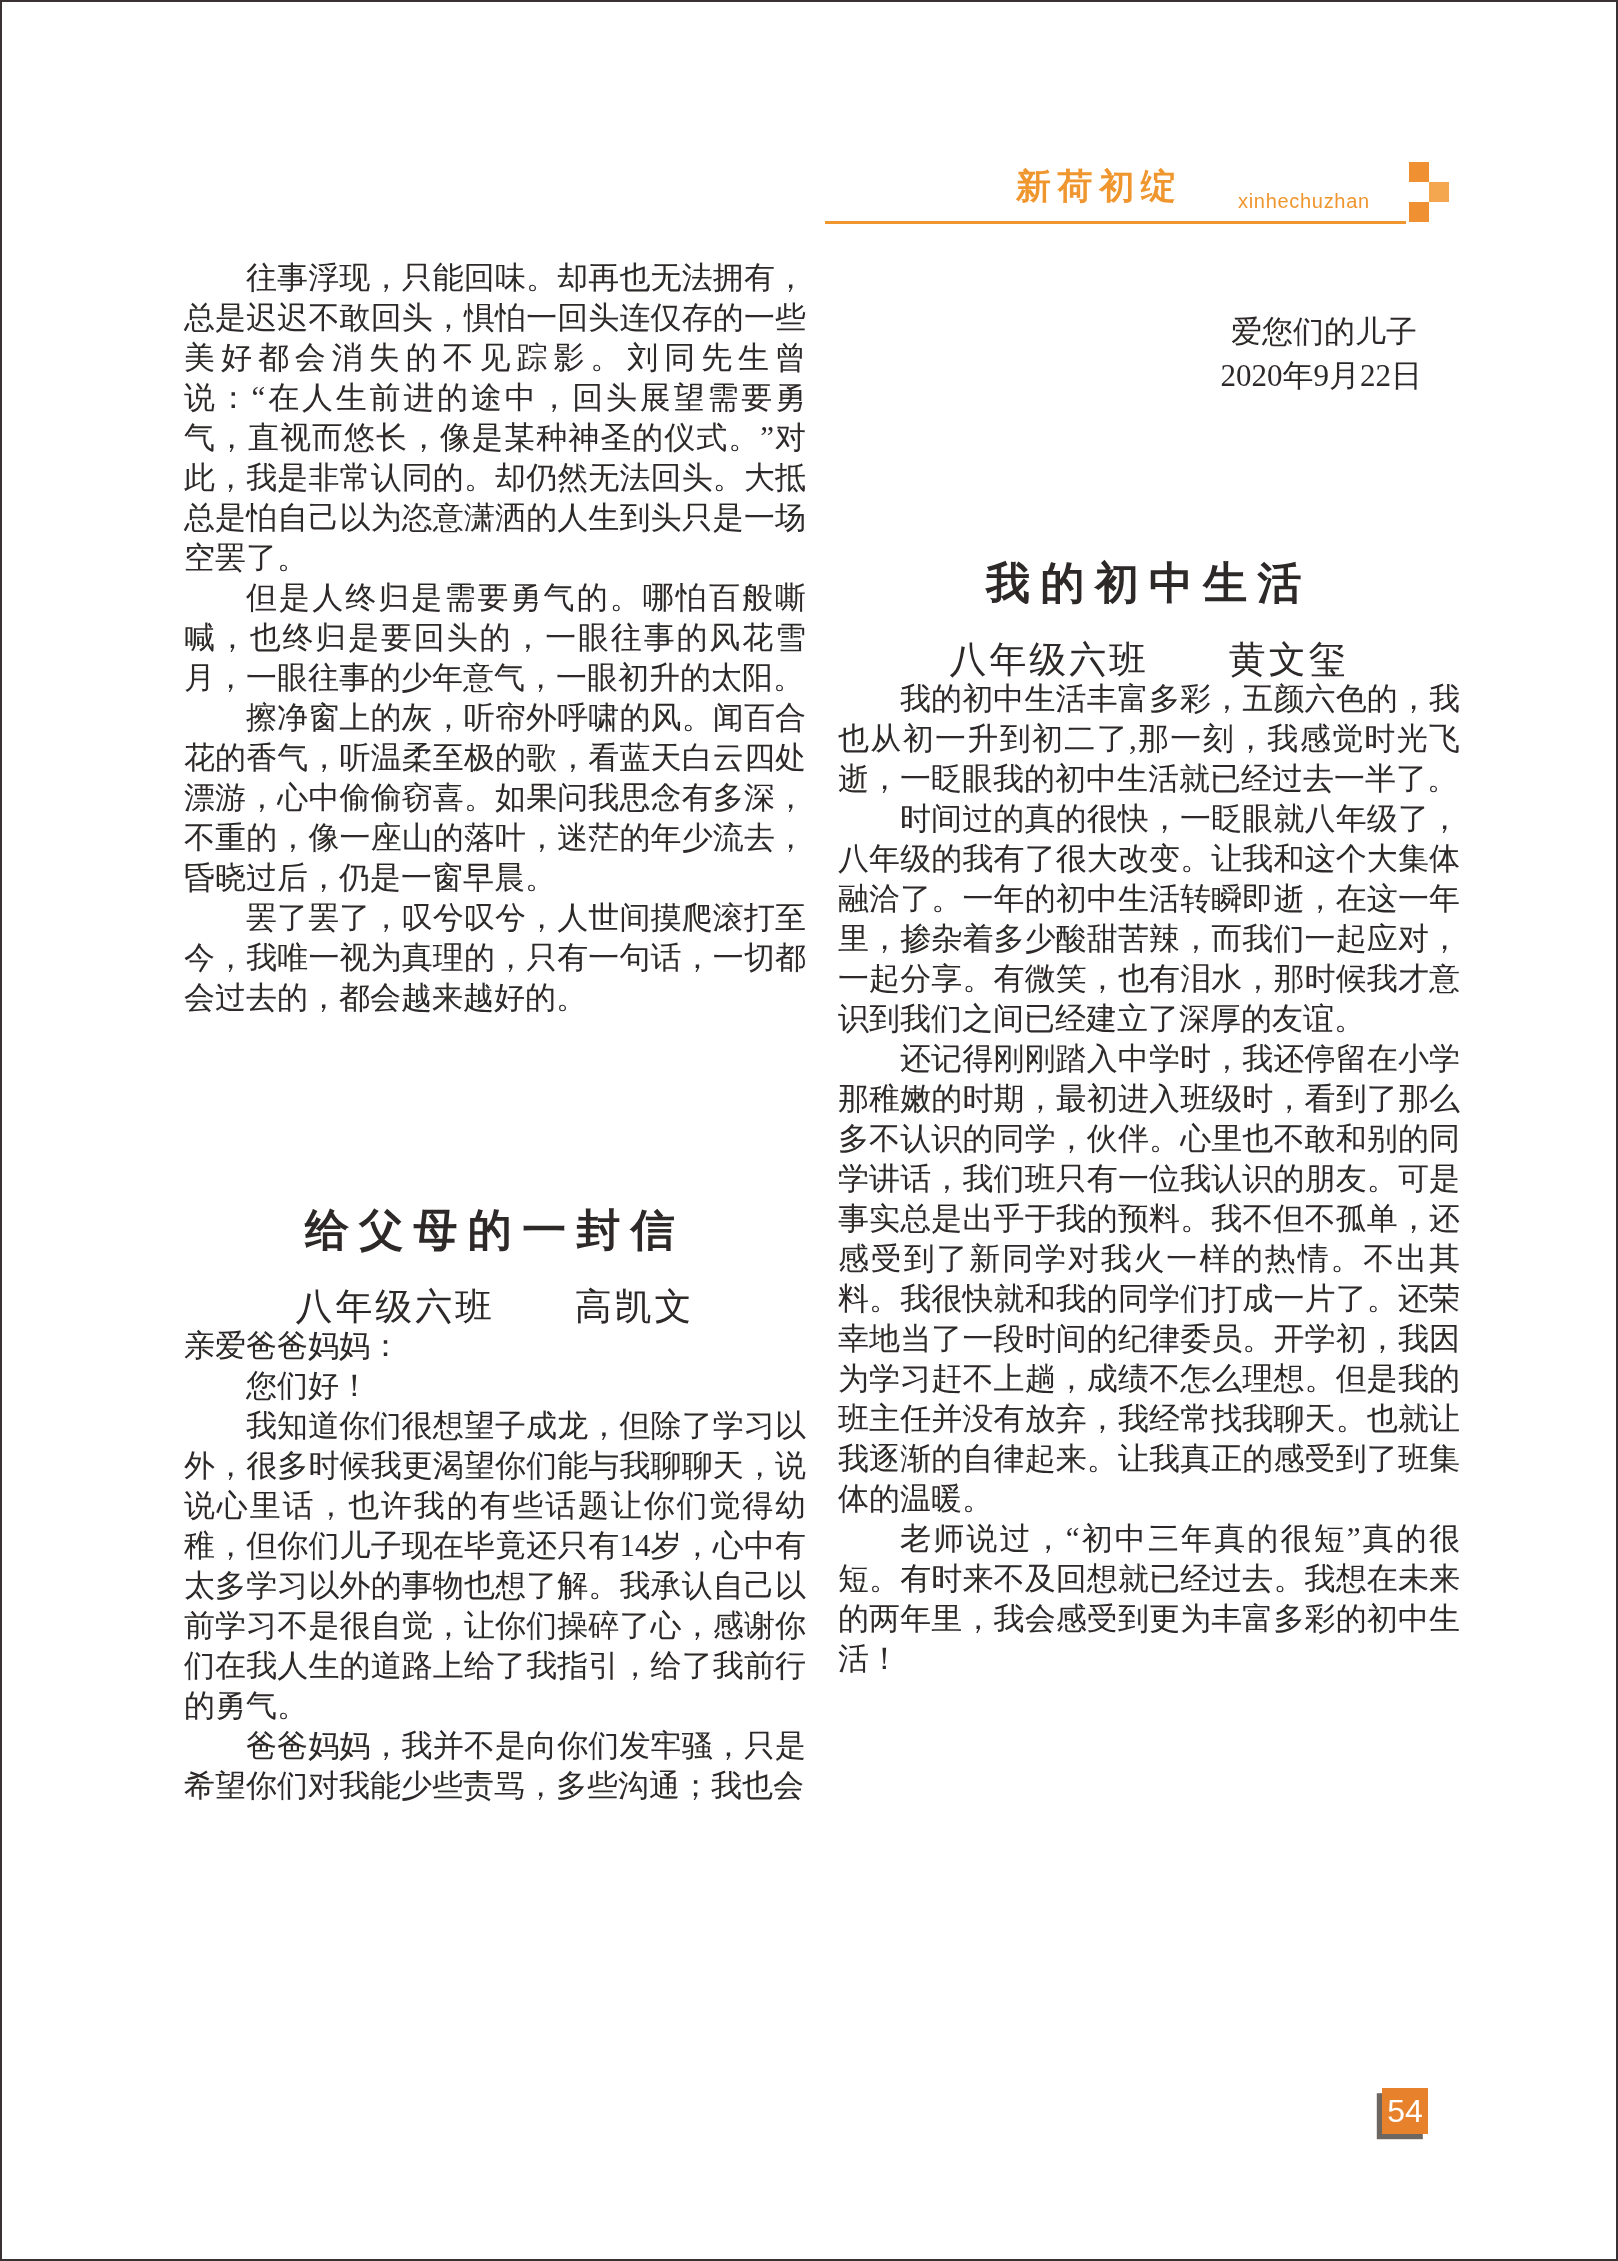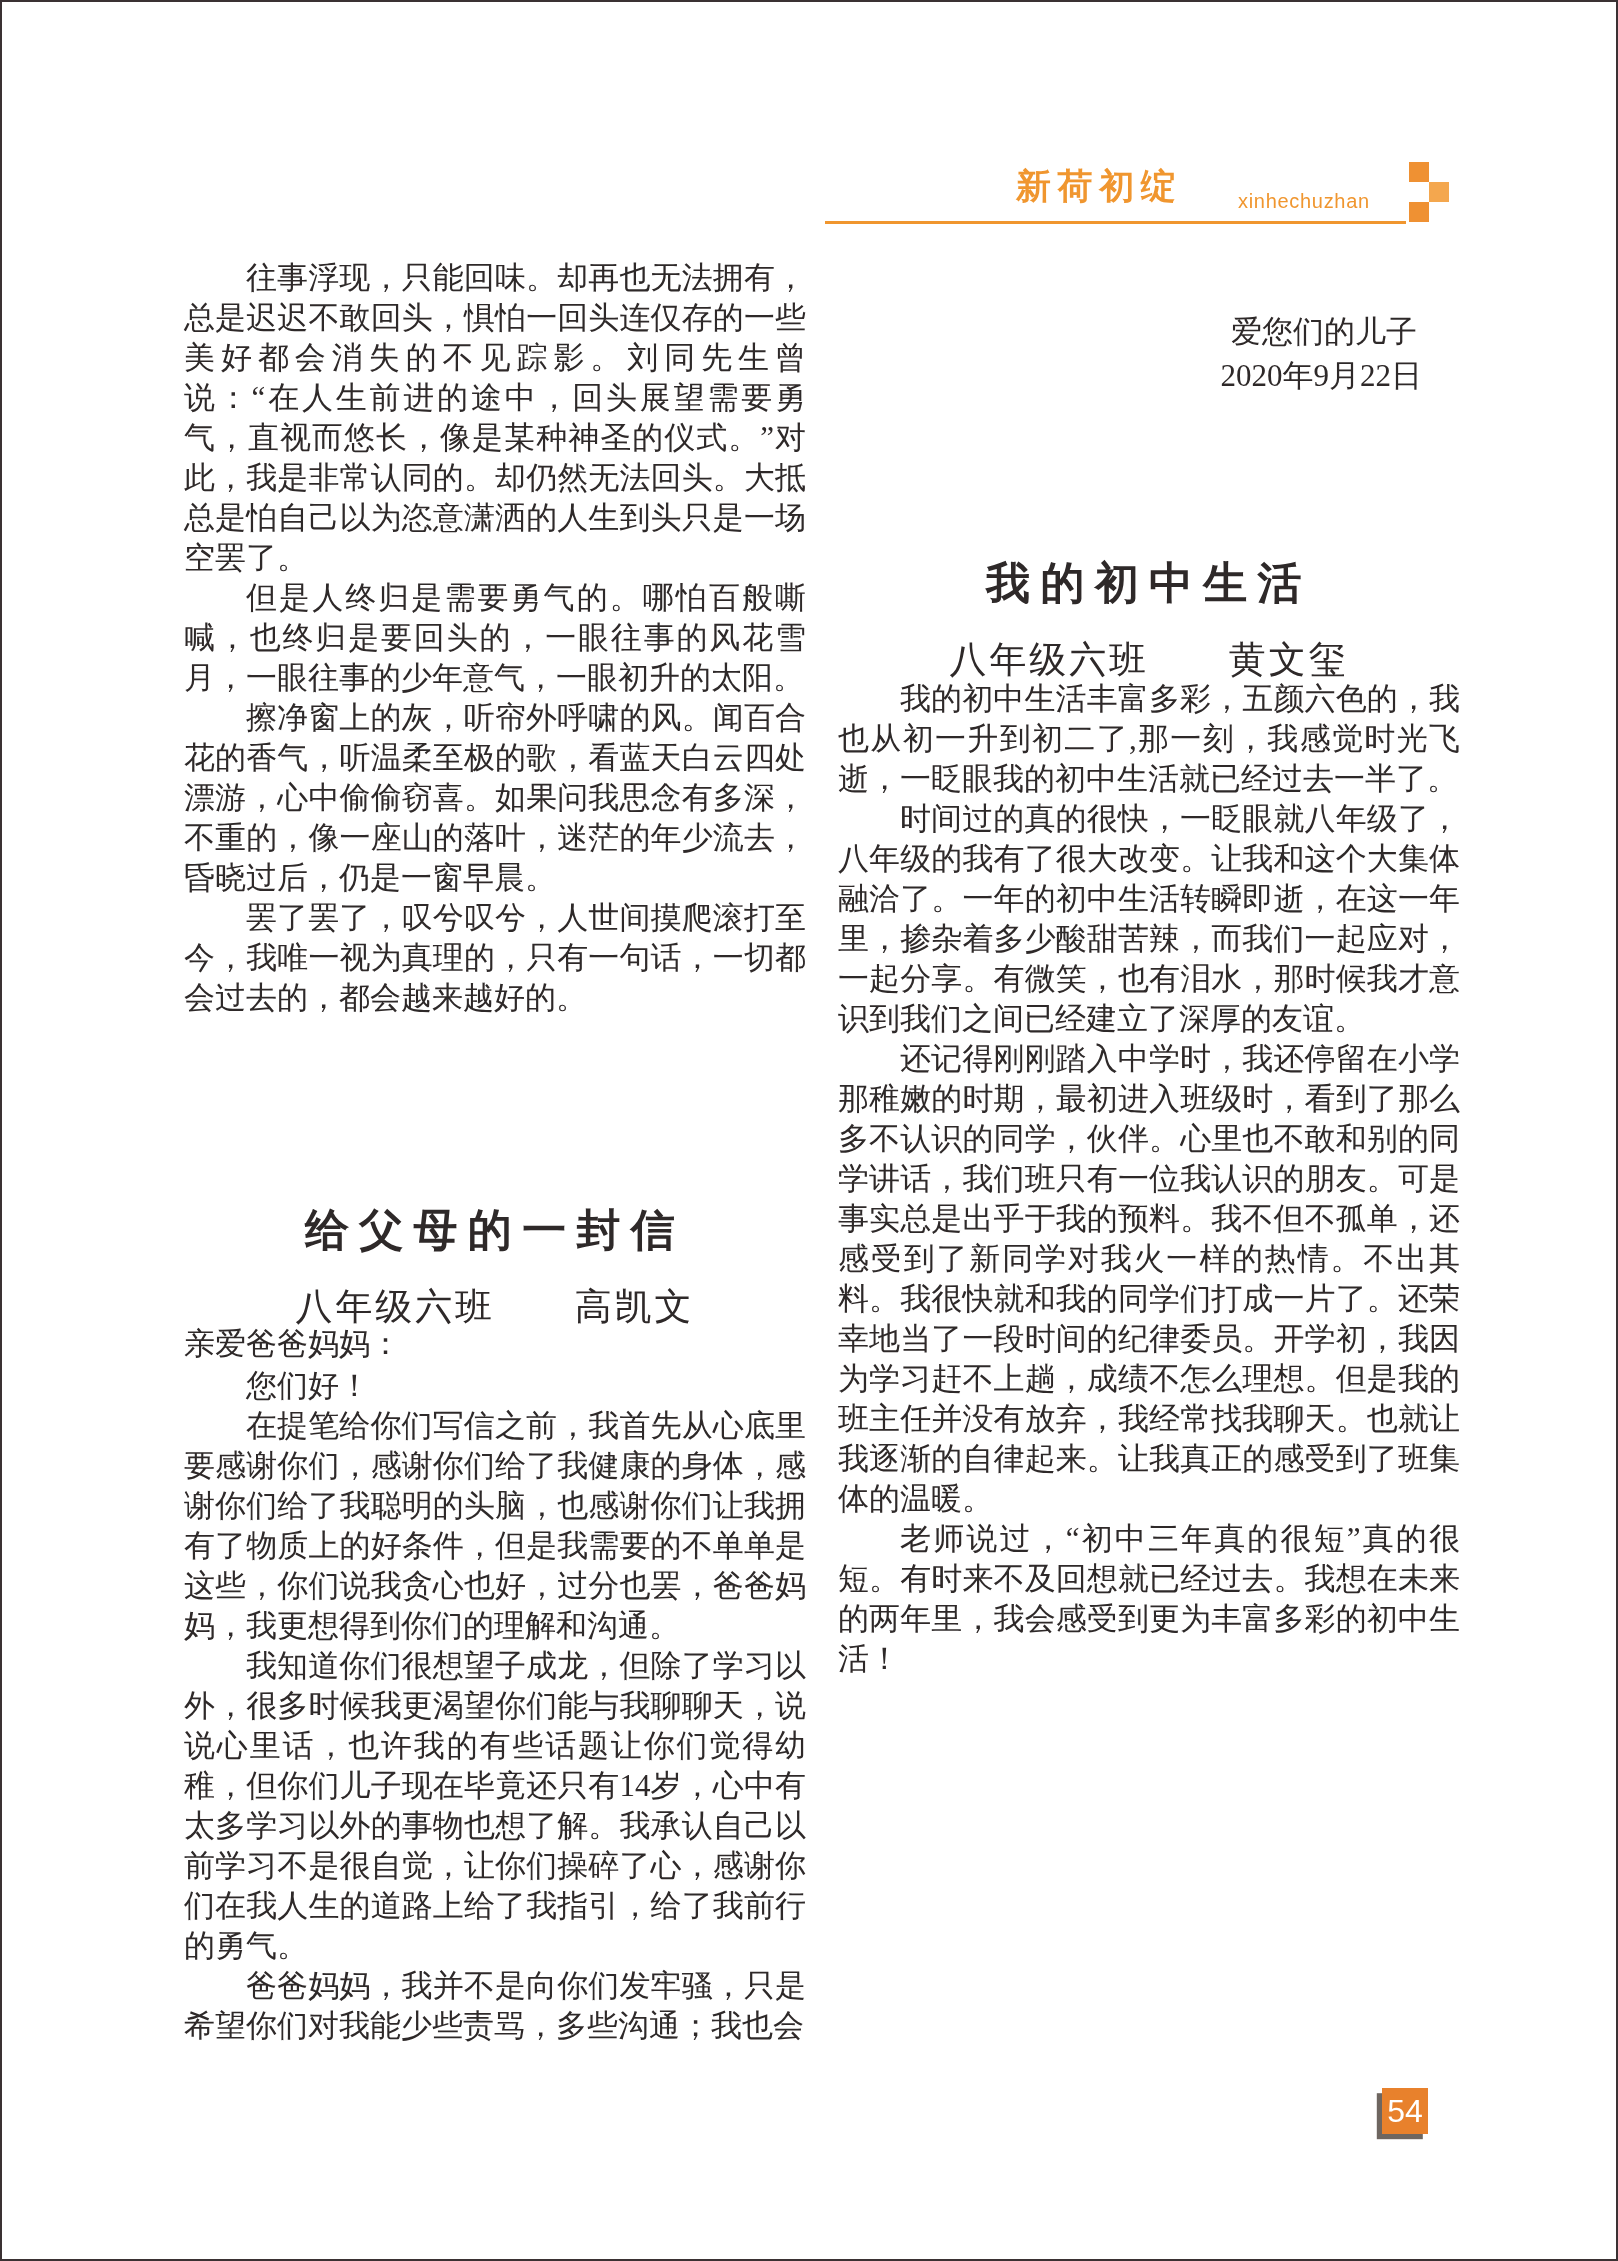--- a/index.html
+++ b/index.html
@@ -32,21 +32,21 @@
   .col-right{left:836px;top:256px;}
   .col p{margin:0;}
   p.indent{text-indent:2em;}
   .article-title{
     font-size:44px;line-height:57px;font-weight:bold;text-align:center;
     margin:8px;letter-spacing:10.3px;text-indent:0;
   }
   .t1{margin-top:184px;}
   .t2{margin-top:159px;}
   .author-line{font-size:37px;line-height:38px;text-align:center;margin:29px 0 0 0;text-indent:0;letter-spacing:2.9px;}
-  .letter-start{margin-top:65px;font-family:Liberation Mono, monospace;}
+  .letter-start{margin-top:65px;}
   .essay-start{margin-top:72px;}
   .sig{text-align:right;padding-right:43px;margin-top:54px !important;text-indent:0;}
   .sig-date{text-align:right;padding-right:38px;margin-top:4.4px !important;text-indent:0;}
   
   .pagenum{
     position:absolute;left:1380px;top:2086px;width:46px;height:46px;
     background:#e8812c;box-shadow:-5.2px 5.2px 0 #6e6660;
     color:#ffffff;font-size:32px;line-height:46px;text-align:center;
     font-family:Liberation Sans, sans-serif;
   }
@@ -67,21 +67,20 @@
     <p class="indent">往事浮现，只能回味。却再也无法拥有，总是迟迟不敢回头，惧怕一回头连仅存的一些美好都会消失的不见踪影。刘同先生曾说：“在人生前进的途中，回头展望需要勇气，直视而悠长，像是某种神圣的仪式。”对此，我是非常认同的。却仍然无法回头。大抵总是怕自己以为恣意潇洒的人生到头只是一场空罢了。</p>
     <p class="indent">但是人终归是需要勇气的。哪怕百般嘶喊，也终归是要回头的，一眼往事的风花雪月，一眼往事的少年意气，一眼初升的太阳。</p>
     <p class="indent">擦净窗上的灰，听帘外呼啸的风。闻百合花的香气，听温柔至极的歌，看蓝天白云四处漂游，心中偷偷窃喜。如果问我思念有多深，不重的，像一座山的落叶，迷茫的年少流去，昏晓过后，仍是一窗早晨。</p>
     <p class="indent">罢了罢了，叹兮叹兮，人世间摸爬滚打至今，我唯一视为真理的，只有一句话，一切都会过去的，都会越来越好的。</p>
 
     <h2 class="article-title t1">给父母的一封信</h2>
     <div class="author-line">八年级六班　　高凯文</div>
 
     <p class="letter-start">亲爱爸爸妈妈：</p>
     <p class="indent">您们好！</p>
-    <p class="indent">在提笔给你们写信之前，我首先从心底里要感谢你们，感谢你们给了我健康的身体，感谢你们给了我聪明的头脑，也感谢你们让我拥有了物质上的好条件，但是我需要的不单单是这些，你们说我贪心也好，过分也罢，爸爸妈妈，我更想得到你们的理解和沟通。</p>
     <p class="indent">我知道你们很想望子成龙，但除了学习以外，很多时候我更渴望你们能与我聊聊天，说说心里话，也许我的有些话题让你们觉得幼稚，但你们儿子现在毕竟还只有14岁，心中有太多学习以外的事物也想了解。我承认自己以前学习不是很自觉，让你们操碎了心，感谢你们在我人生的道路上给了我指引，给了我前行的勇气。</p>
     <p class="indent">爸爸妈妈，我并不是向你们发牢骚，只是希望你们对我能少些责骂，多些沟通；我也会</p>
   </section>
 
   <section class="col col-right">
     <p class="sig">爱您们的儿子</p>
     <p class="sig-date">2020年9月22日</p>
 
     <h2 class="article-title t2">我的初中生活</h2>
     <div class="author-line">八年级六班　　黄文玺</div>

